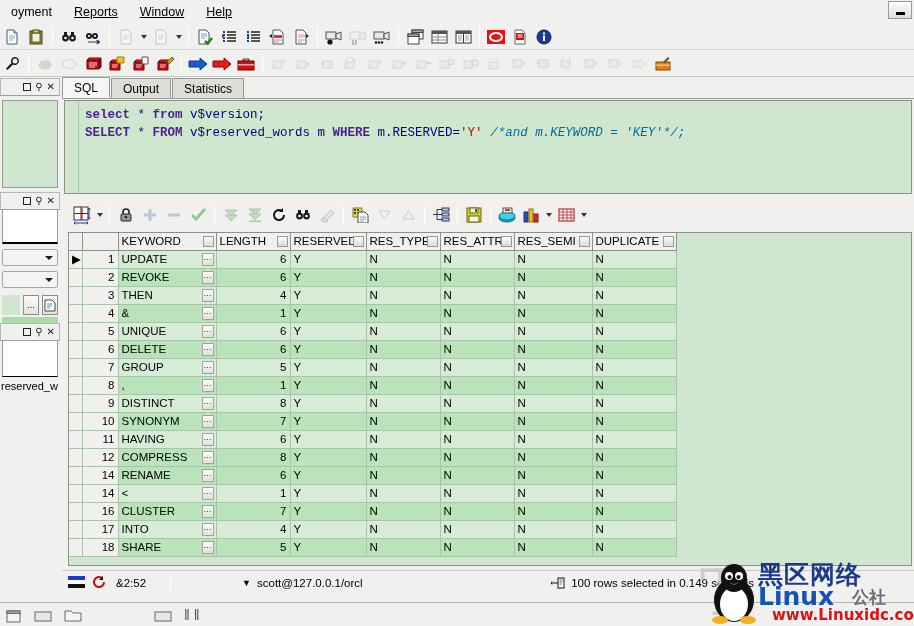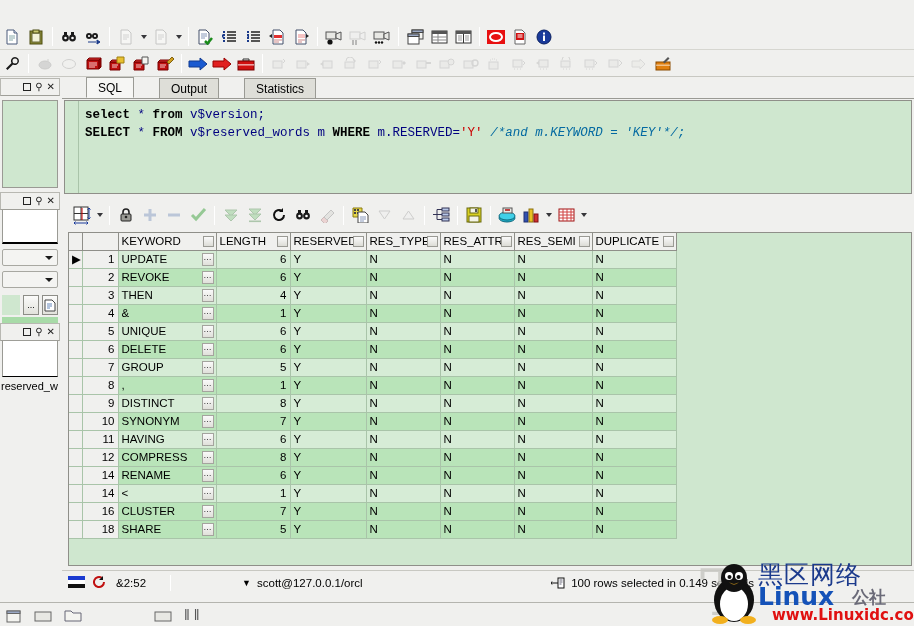--- a/index.html
+++ b/index.html
@@ -112,38 +112,38 @@
 
   
   .tabstrip {
     position: absolute; left: 62px; top: 78px; width: 852px; height: 21px;
     background: #f0f0ee; border-bottom: 1px solid #9a9a94;
     display: flex; align-items: flex-end;
   }
   .tab {
     height: 20px; padding: 0 11px; display: flex; align-items: center;
     font-size: 12px; border: 1px solid #9a9a94; border-bottom: none;
-    background: #dedeD8; margin-right: 1px; margin-left: 24px;
+    background: #dedeD8; margin-right: 1px;
   }
   .tab.active { background: #f6f6f4; border-bottom: 1px solid #f6f6f4;
                 height: 21px; }
 
   
   .editor {
     position: absolute; left: 64px; top: 100px; width: 848px; height: 94px;
     background: #cfe7cf; border: 1px solid #8f8f89;
     padding: 5px 0 0 20px;
     font-family: "Liberation Mono", monospace; font-size: 12.5px;
     line-height: 18px;
   }
   .editor .gut {
     position: absolute; left: 0; top: 0; width: 14px; height: 100%;
     background: #cfe7cf; border-right: 1px solid #a9c4a9;
   }
-  .kw { color: #000000; font-weight: bold; }
+  .kw { color: #4c1d95; font-weight: bold; }
   .pl { color: #000080; }
   .str { color: #cc0000; }
   .cmt { color: #0369a1; font-style: italic; }
 
   
   .gridbar {
     position: absolute; left: 64px; top: 200px; width: 848px; height: 30px;
     background: #f0f0ee; display: flex; align-items: center;
     padding-left: 6px;
   }
@@ -216,21 +216,21 @@
   }
 
   
   .watermark {
     position: absolute; right: 0; bottom: 0; width: 214px; height: 70px;
     pointer-events: none;
   }
   .wm-cn {
     position: absolute; left: 58px; top: 2px;
     font-family: "DejaVu Sans", sans-serif; font-size: 25px;
-    font-weight: normal; color: #1b3a8c; letter-spacing: 1px;
+    font-weight: bold; color: #1b3a8c; letter-spacing: 1px;
     white-space: nowrap;
   }
   .wm-lx {
     position: absolute; left: 58px; top: 26px;
     font-family: "DejaVu Sans", sans-serif; font-size: 25px;
     font-weight: bold; color: #1452b8; white-space: nowrap;
   }
   .wm-cn2 {
     position: absolute; left: 152px; top: 30px;
     font-family: "DejaVu Sans", sans-serif; font-size: 17px;
@@ -244,20 +244,37 @@
   .wm-ghost {
     position: absolute; left: 0; top: 0; font-size: 64px; color: #c9c9c4;
     font-family: "DejaVu Serif", serif; opacity: .85;
   }
 </style>
 </head>
 <body>
 
 <div id="app">
 
+  <div class="menubar">
+    <div class="menuitem">oyment</div>
+    <div class="menuitem">
+      <u>Reports</u>
+    </div>
+    <div class="menuitem">
+      <u>Window</u>
+    </div>
+    <div class="menuitem">
+      <u>Help</u>
+    </div>
+    <div class="winbtns">
+      <div class="winbtn">
+          <i></i>
+        </div>
+    </div>
+  </div>
 
   <div class="toolbar row1">
 
     <div class="tb-btn">
       <svg width="16" height="16" viewBox="0 0 16 16">
         <path d="M3 1h7l3 3v11H3z" fill="#fff" stroke="#4a5a7a" stroke-width="1"></path>
         <path d="M10 1v3h3" fill="#dde6f5" stroke="#4a5a7a"></path>
         <path d="M5 7h6M5 9h6M5 11h4" stroke="#8aa" stroke-width="1"></path>
       </svg>
     </div>
@@ -1015,20 +1032,31 @@
             <td class="c-mark"></td>
             <td class="c-rn">16</td>
             <td class="c-kw">CLUSTER<span class="ell">⋯</span></td>
             <td class="c-len">7</td>
             <td class="c-rs">Y</td>
             <td class="c-rt">N</td>
             <td class="c-ra">N</td>
             <td class="c-rsm">N</td>
             <td class="c-dup">N</td>
           </tr>
+          <tr class="even">
+            <td class="c-mark"></td>
+            <td class="c-rn">17</td>
+            <td class="c-kw">INTO<span class="ell">⋯</span></td>
+            <td class="c-len">4</td>
+            <td class="c-rs">Y</td>
+            <td class="c-rt">N</td>
+            <td class="c-ra">N</td>
+            <td class="c-rsm">N</td>
+            <td class="c-dup">N</td>
+          </tr>
           <tr class="odd">
             <td class="c-mark"></td>
             <td class="c-rn">18</td>
             <td class="c-kw">SHARE<span class="ell">⋯</span></td>
             <td class="c-len">5</td>
             <td class="c-rs">Y</td>
             <td class="c-rt">N</td>
             <td class="c-ra">N</td>
             <td class="c-rsm">N</td>
             <td class="c-dup">N</td>

